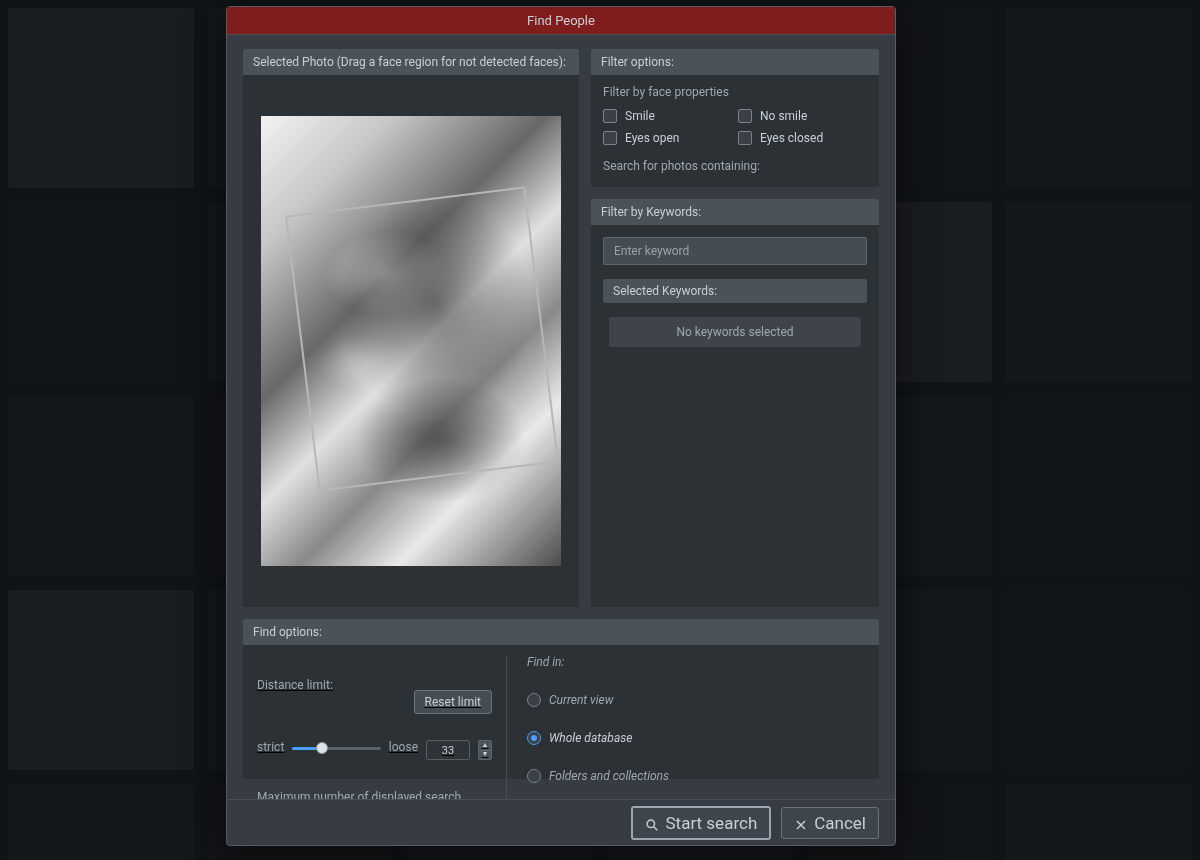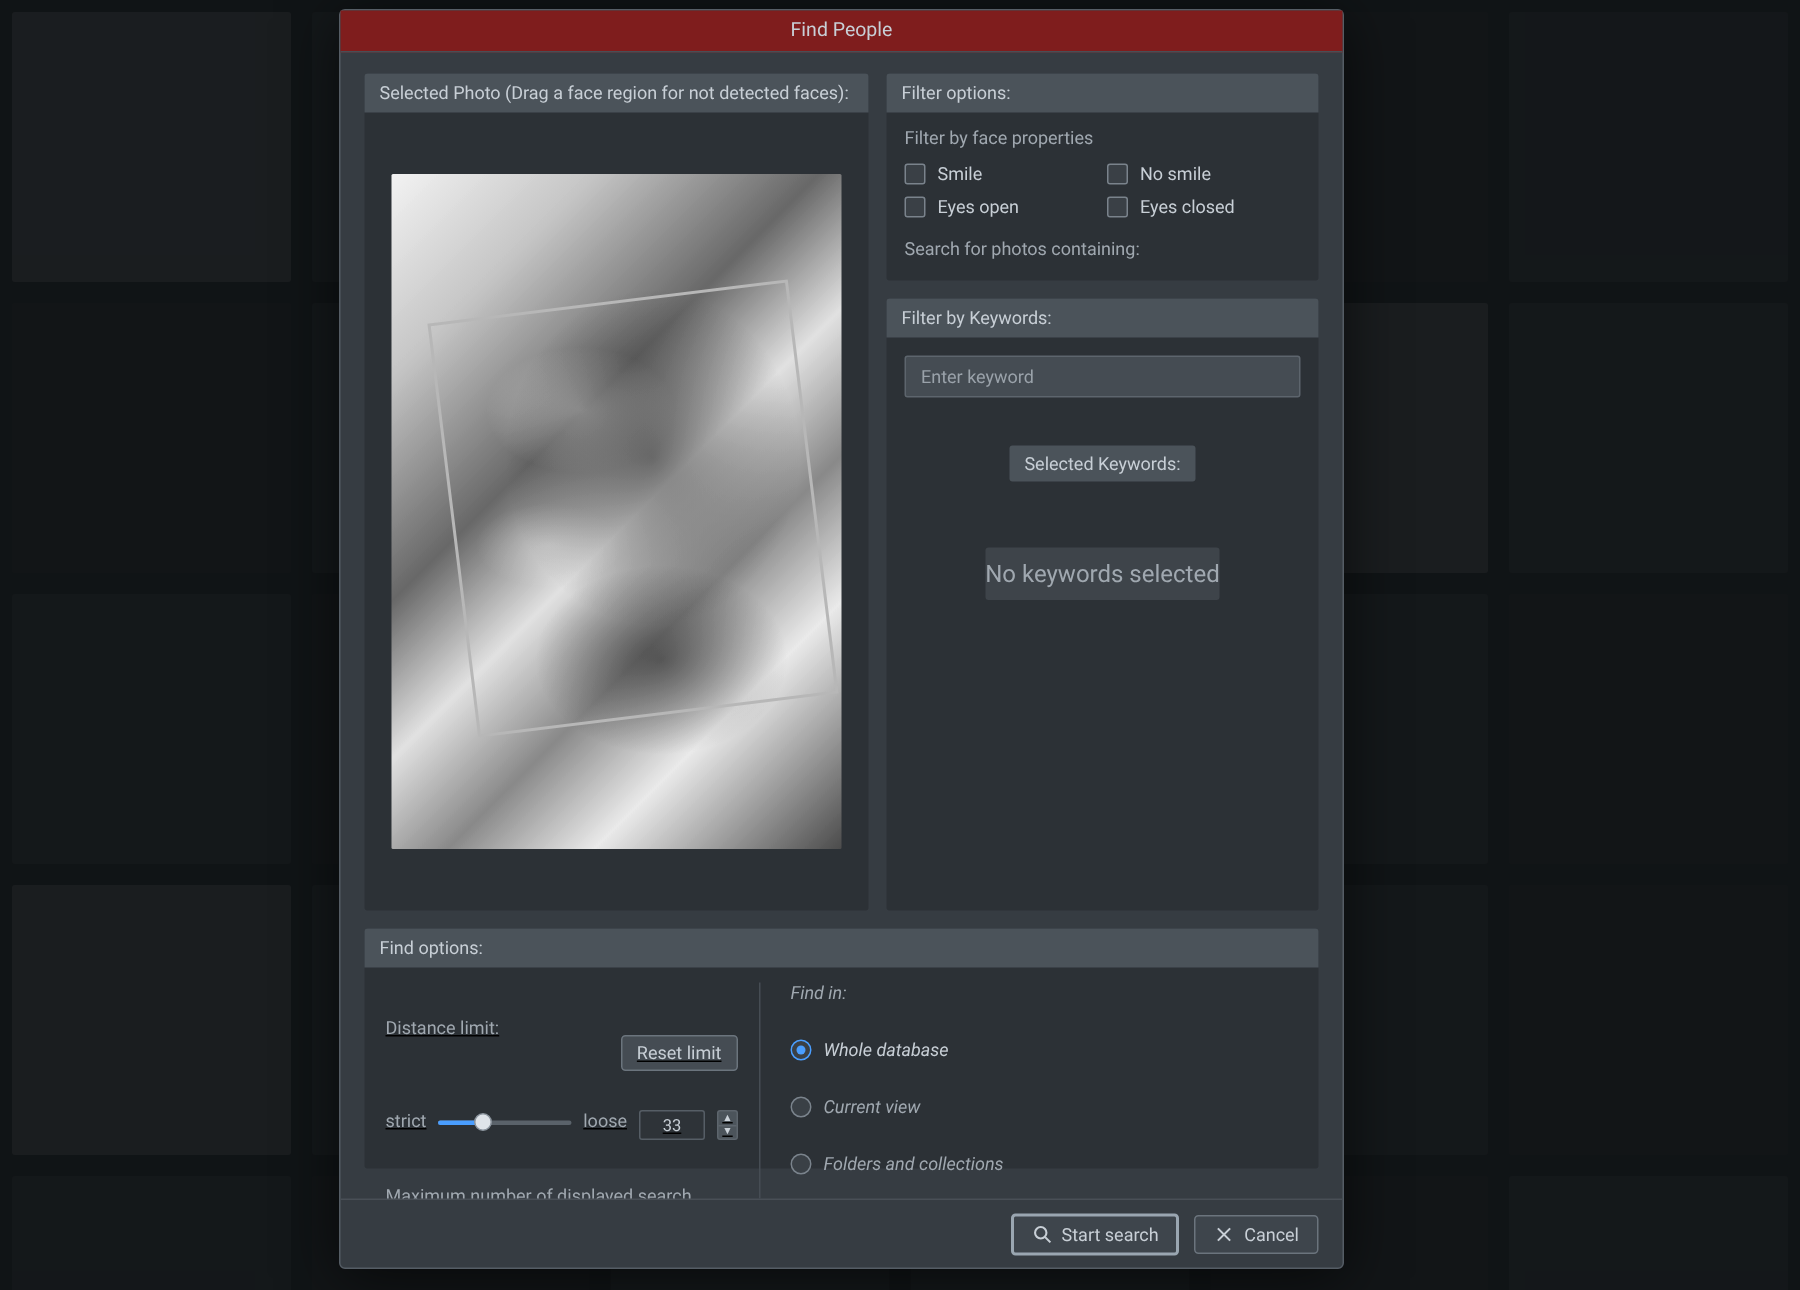--- a/index.html
+++ b/index.html
@@ -49,46 +49,46 @@
   .check-row{display:grid;grid-template-columns:1fr 1fr;gap:8px 6px;}
   .check{display:flex;align-items:center;gap:8px;color:var(--text);font-size:12px;}
   .cbox{width:14px;height:14px;border:1px solid #7a838c;background:#3a4046;border-radius:2px;}
   .radio-col{display:flex;flex-direction:column;gap:6px;margin-top:2px;}
   .radio{display:flex;align-items:center;gap:8px;color:var(--text-dim);font-size:12px;}
   .rcircle{width:14px;height:14px;border:1px solid #7a838c;border-radius:50%;background:#3a4046;position:relative;}
   .rcircle.sel::after{content:"";position:absolute;inset:3px;border-radius:50%;background:#aeb6be;}
   .rcircle.sel-blue::after{content:"";position:absolute;inset:3px;border-radius:50%;background:var(--slider-fill);}
   .radio.active{color:var(--text);}
   .kw-panel{flex:1;}
-  .kw-body{padding:12px;display:flex;flex-direction:column;gap:32px;align-items:center;}
+  .kw-body{padding:12px;display:flex;flex-direction:column;gap:14px;}
   .kw-input{width:100%;height:28px;background:#454c53;border:1px solid #5d656d;color:var(--text);padding:0 10px;font-size:12px;border-radius:2px;}
   .kw-input::placeholder{color:#9aa2aa;}
   .kw-sel-header{background:var(--header);color:var(--text);font-size:12px;padding:5px 10px;border-radius:2px;}
-  .kw-empty{background:#3e444a;color:var(--text-dim);font-size:16px;text-align:center;padding:8px 0;border-radius:2px;margin:12px 6px;}
+  .kw-empty{background:#3e444a;color:var(--text-dim);font-size:12px;text-align:center;padding:8px 0;border-radius:2px;margin:0 6px;}
   
   .find-options{height:160px;}
   .fo-body{display:flex;gap:20px;padding:10px 14px;}
   .fo-left{flex:0 0 250px;display:flex;flex-direction:column;gap:26px;position:relative;border-right:1px solid #464d54;padding-right:14px;text-decoration:underline;}
   .fo-right{flex:1;display:flex;flex-direction:column;gap:24px;font-style:italic;}
   .dist-row{display:flex;align-items:center;justify-content:space-between;}
   .btn{background:#454c53;border:1px solid #6b747d;color:var(--text);font-size:12px;padding:4px 10px;border-radius:3px;cursor:pointer;margin-top:35px;}
   .slider-row{display:flex;align-items:flex-start;gap:8px;font-size:12px;color:var(--text-dim);}
   .slider{flex:1;position:relative;height:16px;}
   .track{position:absolute;left:0;right:0;top:7px;height:3px;background:#5a626a;border-radius:2px;}
   .fill{position:absolute;left:0;top:7px;height:3px;background:var(--slider-fill);border-radius:2px;}
   .thumb{position:absolute;top:2px;width:12px;height:12px;background:#dfe4e9;border:1px solid #8b949d;border-radius:50%;transform:translateX(-50%);}
   .numbox{width:44px;height:20px;background:#2e3338;border:1px solid #565e66;color:var(--text);font-size:11px;text-align:center;border-radius:2px;}
   .stepper{width:14px;height:20px;background:#4c545b;border:1px solid #5d656d;border-radius:2px;display:flex;flex-direction:column;}
   .stepper div{flex:1;display:flex;align-items:center;justify-content:center;color:#cbd2d9;font-size:7px;line-height:1;}
   .stepper div:first-child{border-bottom:1px solid #5d656d;}
   .toggle{width:22px;height:12px;background:#2e3338;border:1px solid #565e66;border-radius:7px;position:relative;}
   .toggle::after{content:"";position:absolute;left:1px;top:1px;width:8px;height:8px;border-radius:50%;background:#9aa2aa;}
   
   .footer{height:46px;display:flex;align-items:center;justify-content:flex-end;gap:10px;padding:0 16px;border-top:1px solid #494f56;}
-  .fbtn{display:flex;align-items:center;gap:6px;background:#3e454c;border:1px solid #6b747d;color:var(--text);font-size:12px;padding:5px 12px;border-radius:3px;cursor:pointer;}
+  .fbtn{display:flex;align-items:center;gap:6px;background:#3e454c;border:1px solid #6b747d;color:var(--text);font-size:17px;padding:5px 12px;border-radius:3px;cursor:pointer;}
   .fbtn.primary{border:2px solid #9aa6b1;}
   .icon{width:14px;height:14px;display:inline-block;}
 </style>
 </head>
 <body>
 
 <div class="bg-grid">
   <div class="bg-thumb light"></div>
     <div class="bg-thumb med"></div>
     <div class="bg-thumb dark"></div>
@@ -213,27 +213,27 @@
                 <div>▼</div>
               </div>
           </div>
           <div class="slider-row" style="margin-top:4px">
             <span class="sub-label">Overwrite search results:</span>
             <div class="toggle"></div>
           </div>
         </div>
         <div class="fo-right">
           <div class="sub-label">Find in:</div>
+          <label class="radio">
+            <span class="rcircle"></span>
+              <span>Current view</span>
+          </label>
           <label class="radio active">
             <span class="rcircle sel-blue" style="border-color:var(--slider-fill)"></span>
               <span>Whole database</span>
-          </label>
-          <label class="radio">
-            <span class="rcircle"></span>
-              <span>Current view</span>
           </label>
           <label class="radio">
             <span class="rcircle"></span>
               <span>Folders and collections</span>
           </label>
         </div>
       </div>
     </div>
   </div>
 

